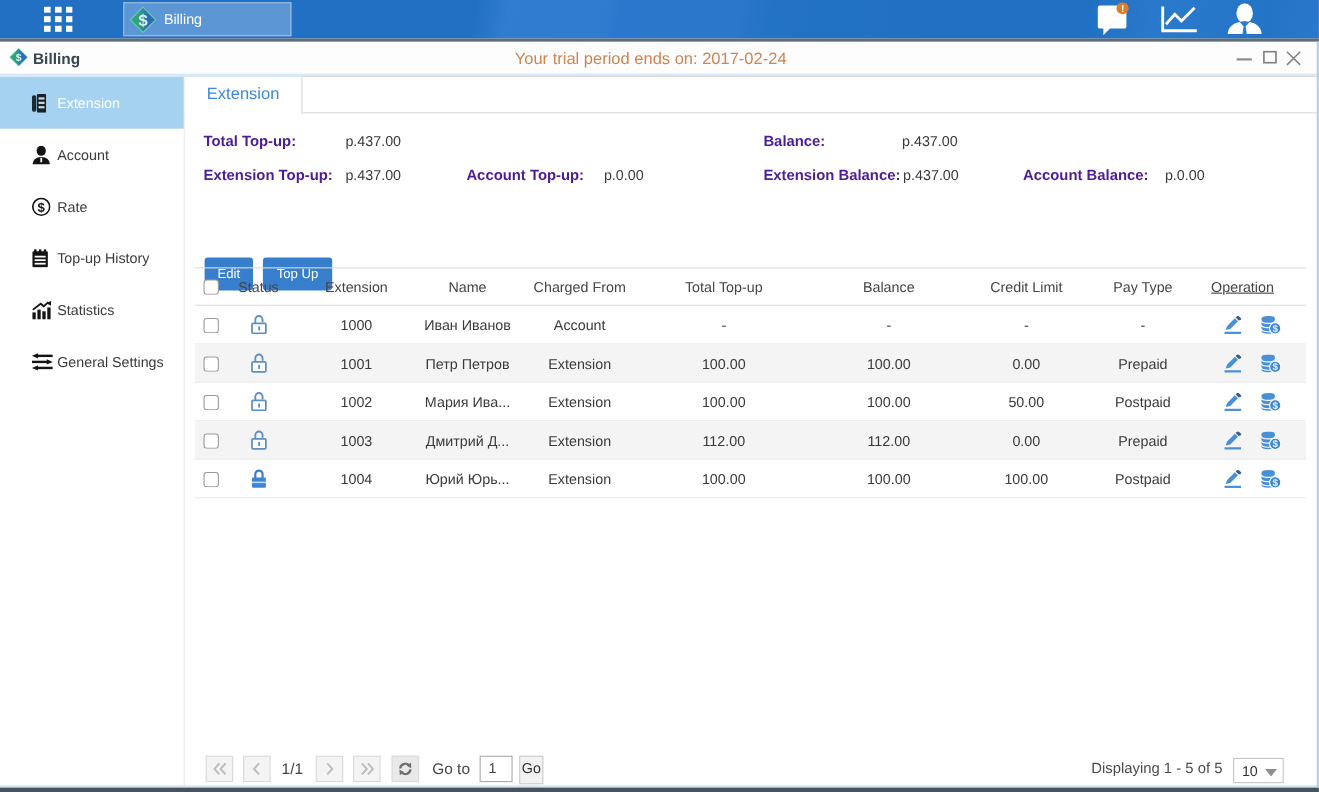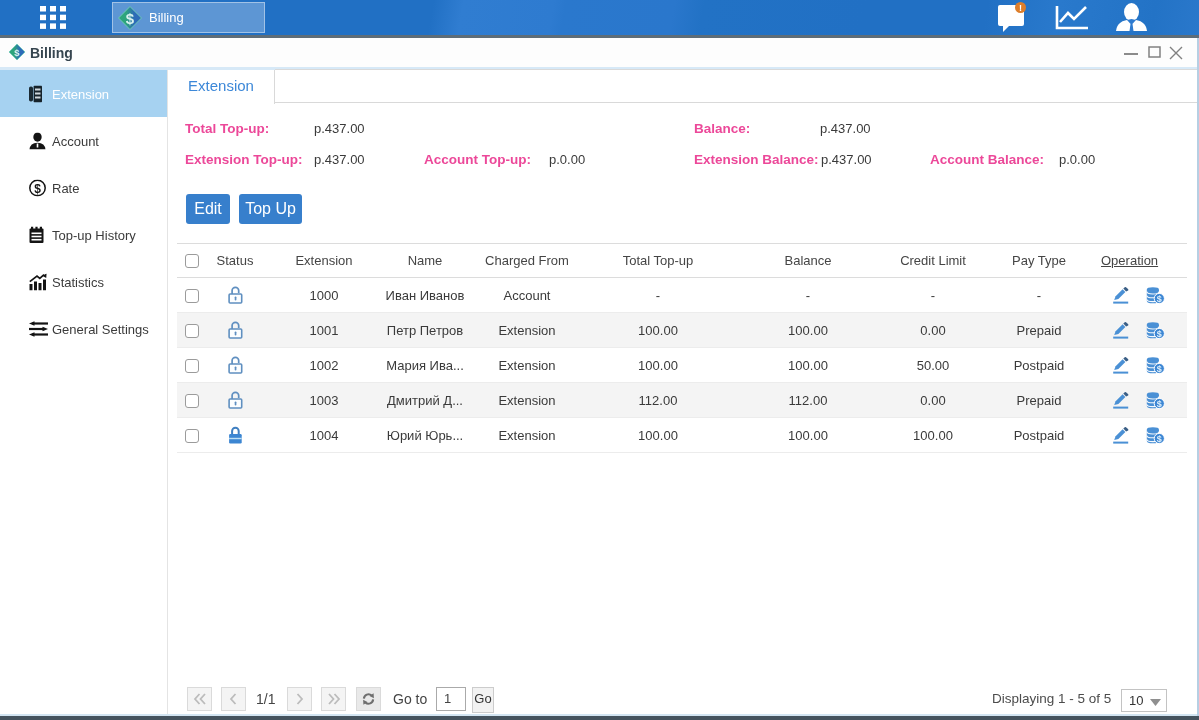--- a/index.html
+++ b/index.html
@@ -34,24 +34,24 @@
 .sbitem .txt { position:absolute; left:52px; top:50%; transform:translateY(-50%); font-size:13px; color:#3b3b3b; white-space:nowrap; }
 .sbitem.sel { background:#a6d2f1; }
 .sbitem.sel .txt { color:#fff; }
 
 
 #main { position:absolute; left:168px; top:70px; width:1031px; height:646px; background:#fff; }
 #tabstrip { position:absolute; left:0; top:0; width:1031px; height:33px; }
 #tabstrip .rest { position:absolute; left:107px; top:-1px; width:922px; height:34px; border-top:1px solid #d9d9d9; border-bottom:1px solid #d9d9d9; }
 #tabstrip .tab { position:absolute; left:0; top:0; width:107px; height:34px; background:#fff; border-right:1px solid #d9d9d9; color:#3d88d8; font-size:15px; text-align:center; line-height:32px; }
 
-.slabel { position:absolute; font-size:13.5px; font-weight:bold; color:#ec4899; white-space:nowrap; }
+.slabel { position:absolute; font-size:13.5px; font-weight:bold; color:#4c1d95; white-space:nowrap; }
 .sval { position:absolute; font-size:13px; color:#3a3a3a; white-space:nowrap; }
 
-.btn { position:absolute; background:#377fcc; color:#fff; font-size:16px; text-align:center; border-radius:3px; }
+.btn { position:absolute; background:#377fcc; color:#fff; font-size:12px; text-align:center; border-radius:3px;margin-top:40px; }
 
 
 #tbl { position:absolute; left:9px; top:173px; width:1010px; }
 .trow { display:flex; width:1010px; align-items:center; }
 .thead { height:35px; border-top:1px solid #dcdcdc; border-bottom:1px solid #dcdcdc; color:#454545; }
 .tr { height:35px; border-bottom:1px solid #ececec; color:#3a3a3a; }
 .tr.odd { background:#f4f4f4; }
 .c { text-align:center; font-size:13px; white-space:nowrap; overflow:hidden; }
 .c0{width:30px;} .c1{width:56px;} .c2{width:122px;} .c3{width:80px;} .c4{width:124px;}
 .c5{width:138px;} .c6{width:162px;} .c7{width:88px;} .c8{width:124px;} .c9{width:86px; text-align:left;text-decoration:underline;}
@@ -125,20 +125,21 @@
       <defs>
           <linearGradient id="dg2" x1="0" y1="0" x2="1" y2="0">
         <stop offset="0.32" stop-color="#2da57c"></stop>
             <stop offset="0.68" stop-color="#2d6cb8"></stop>
       </linearGradient>
         </defs>
       <polygon points="9,1 17,9 9,17 1,9" fill="url(#dg2)" stroke="#6fc8b8" stroke-width="0.8"></polygon>
       <text x="9" y="12.6" font-size="9.5" font-weight="bold" fill="#d9f3ef" text-anchor="middle">$</text>
     </svg>
     <span class="appname">Billing</span>
+    <div id="trial">Your trial period ends on: 2017-02-24</div>
     <svg id="winctrl" width="70" height="29" viewBox="0 0 70 29">
       <rect x="0" y="15" width="14" height="2" fill="#8b8b8b"></rect>
       <rect x="25" y="9" width="11" height="10" fill="none" stroke="#818181" stroke-width="1.5"></rect>
       <path d="M46 9 L58 21 M58 9 L46 21" stroke="#818181" stroke-width="1.4"></path>
     </svg>
   </div>
   <div id="bluestrip"></div>
 
   <div id="sidebar">
     <div class="sbitem sel">

